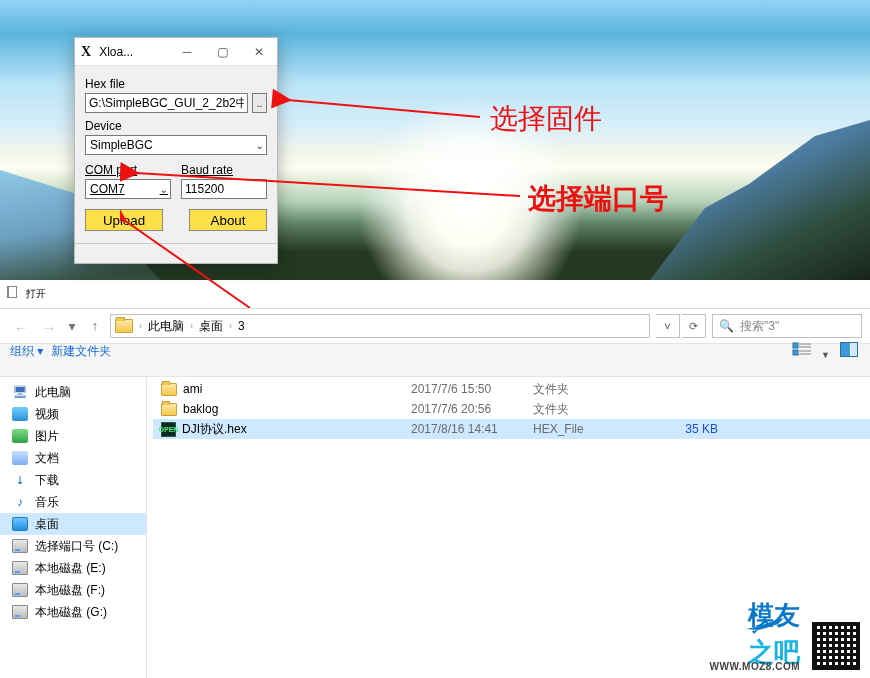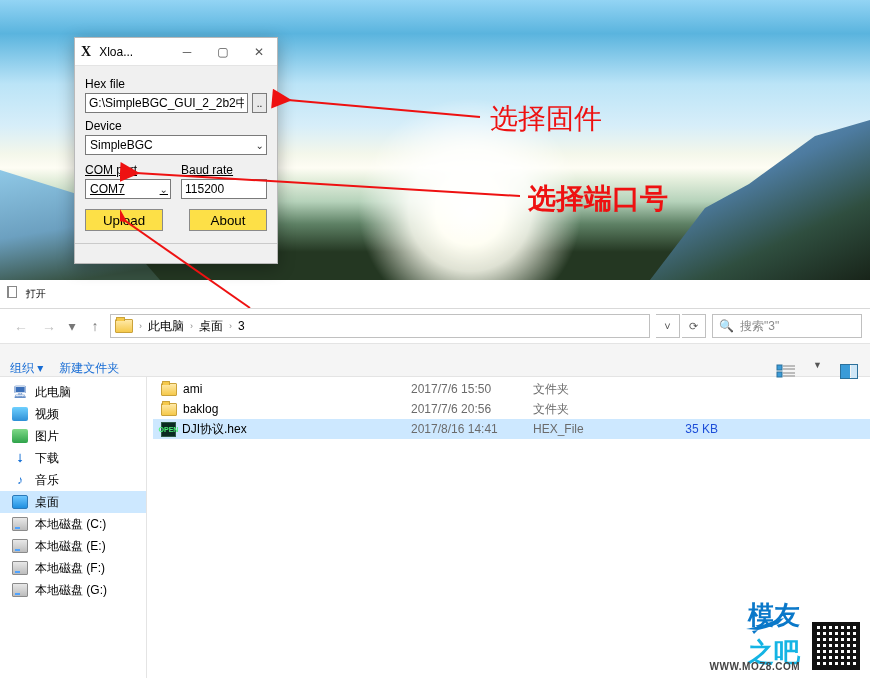--- a/index.html
+++ b/index.html
@@ -51,21 +51,21 @@
   .nav .pathbox { flex:1; height:24px; border:1px solid #c0c0c0; display:flex; align-items:center; min-width:0; margin-right:4px; }
   .nav .pathbox .foldericon { width:18px; height:14px; margin:0 4px;
     background: linear-gradient(#ffe9a8,#f5c94b); border:1px solid #caa23a; border-radius:1px; position:relative; }
   .nav .pathbox .foldericon::before { content:""; position:absolute; top:-3px; left:0; width:7px; height:3px; background:#f5c94b; border:1px solid #caa23a; border-bottom:none; border-radius:1px 1px 0 0;}
   .nav .pathbox .crumb { padding:0 4px; font-size:12px; }
   .nav .pathbox .sep { color:#888; font-size:9px; padding:0 2px; }
   .nav .pdrop, .nav .refresh { width:24px; height:24px; border:1px solid #c0c0c0; border-left:none; display:flex; align-items:center; justify-content:center; color:#555; font-size:11px;}
   .nav .searchbox { width:150px; height:24px; border:1px solid #c0c0c0; display:flex; align-items:center; color:#8a8a8a; padding:0 6px; gap:6px; margin-left:4px;}
   .nav .searchbox .sicon { font-size:12px;}
 
-  .toolbar { height:32px; border-top:1px solid #e4e4e4; border-bottom:1px solid #e4e4e4; background:#f5f5f5; display:flex; align-items:flex-start; padding:16px 10px; gap:16px; font-size:12px; }
+  .toolbar { height:32px; border-top:1px solid #e4e4e4; border-bottom:1px solid #e4e4e4; background:#f5f5f5; display:flex; align-items:flex-end; padding:16px 10px; gap:8px; font-size:12px; }
   .toolbar .item { color:#176cd4; }
   .toolbar .spacer { flex:1; }
   .toolbar .viewicon { width:22px; height:22px; display:flex; align-items:center; justify-content:center; color:#4a6; }
   .toolbar .viewicon svg { display:block; }
 
   .main { display:flex; height:calc(100% - 66px); }
   .sidebar { width:147px; border-right:1px solid #e4e4e4; overflow:hidden; padding-top:4px; }
   .sidebar .sitem { height:22px; display:flex; align-items:center; gap:7px; padding-left:12px; font-size:12px; }
   .sidebar .sitem.selected { background:#cde8ff; }
   .sidebar .ic { width:16px; height:14px; display:inline-flex; align-items:center; justify-content:center; font-size:12px;}
@@ -232,34 +232,38 @@
         </div>
       <div class="sitem">
           <span class="ic ic-video"></span>
           <span>视频</span>
         </div>
       <div class="sitem">
           <span class="ic ic-pic"></span>
           <span>图片</span>
         </div>
       <div class="sitem">
+          <span class="ic ic-doc"></span>
+          <span>文档</span>
+        </div>
+      <div class="sitem">
           <span class="ic ic-dl">⭣</span>
           <span>下载</span>
         </div>
       <div class="sitem">
           <span class="ic ic-music">♪</span>
           <span>音乐</span>
         </div>
       <div class="sitem selected">
           <span class="ic ic-desktop"></span>
           <span>桌面</span>
         </div>
       <div class="sitem">
           <span class="ic ic-disk"></span>
-          <span>本地磁盘 (C:)</span>
+          <span>选择端口号 (C:)</span>
         </div>
       <div class="sitem">
           <span class="ic ic-disk"></span>
           <span>本地磁盘 (E:)</span>
         </div>
       <div class="sitem">
           <span class="ic ic-disk"></span>
           <span>本地磁盘 (F:)</span>
         </div>
       <div class="sitem">

